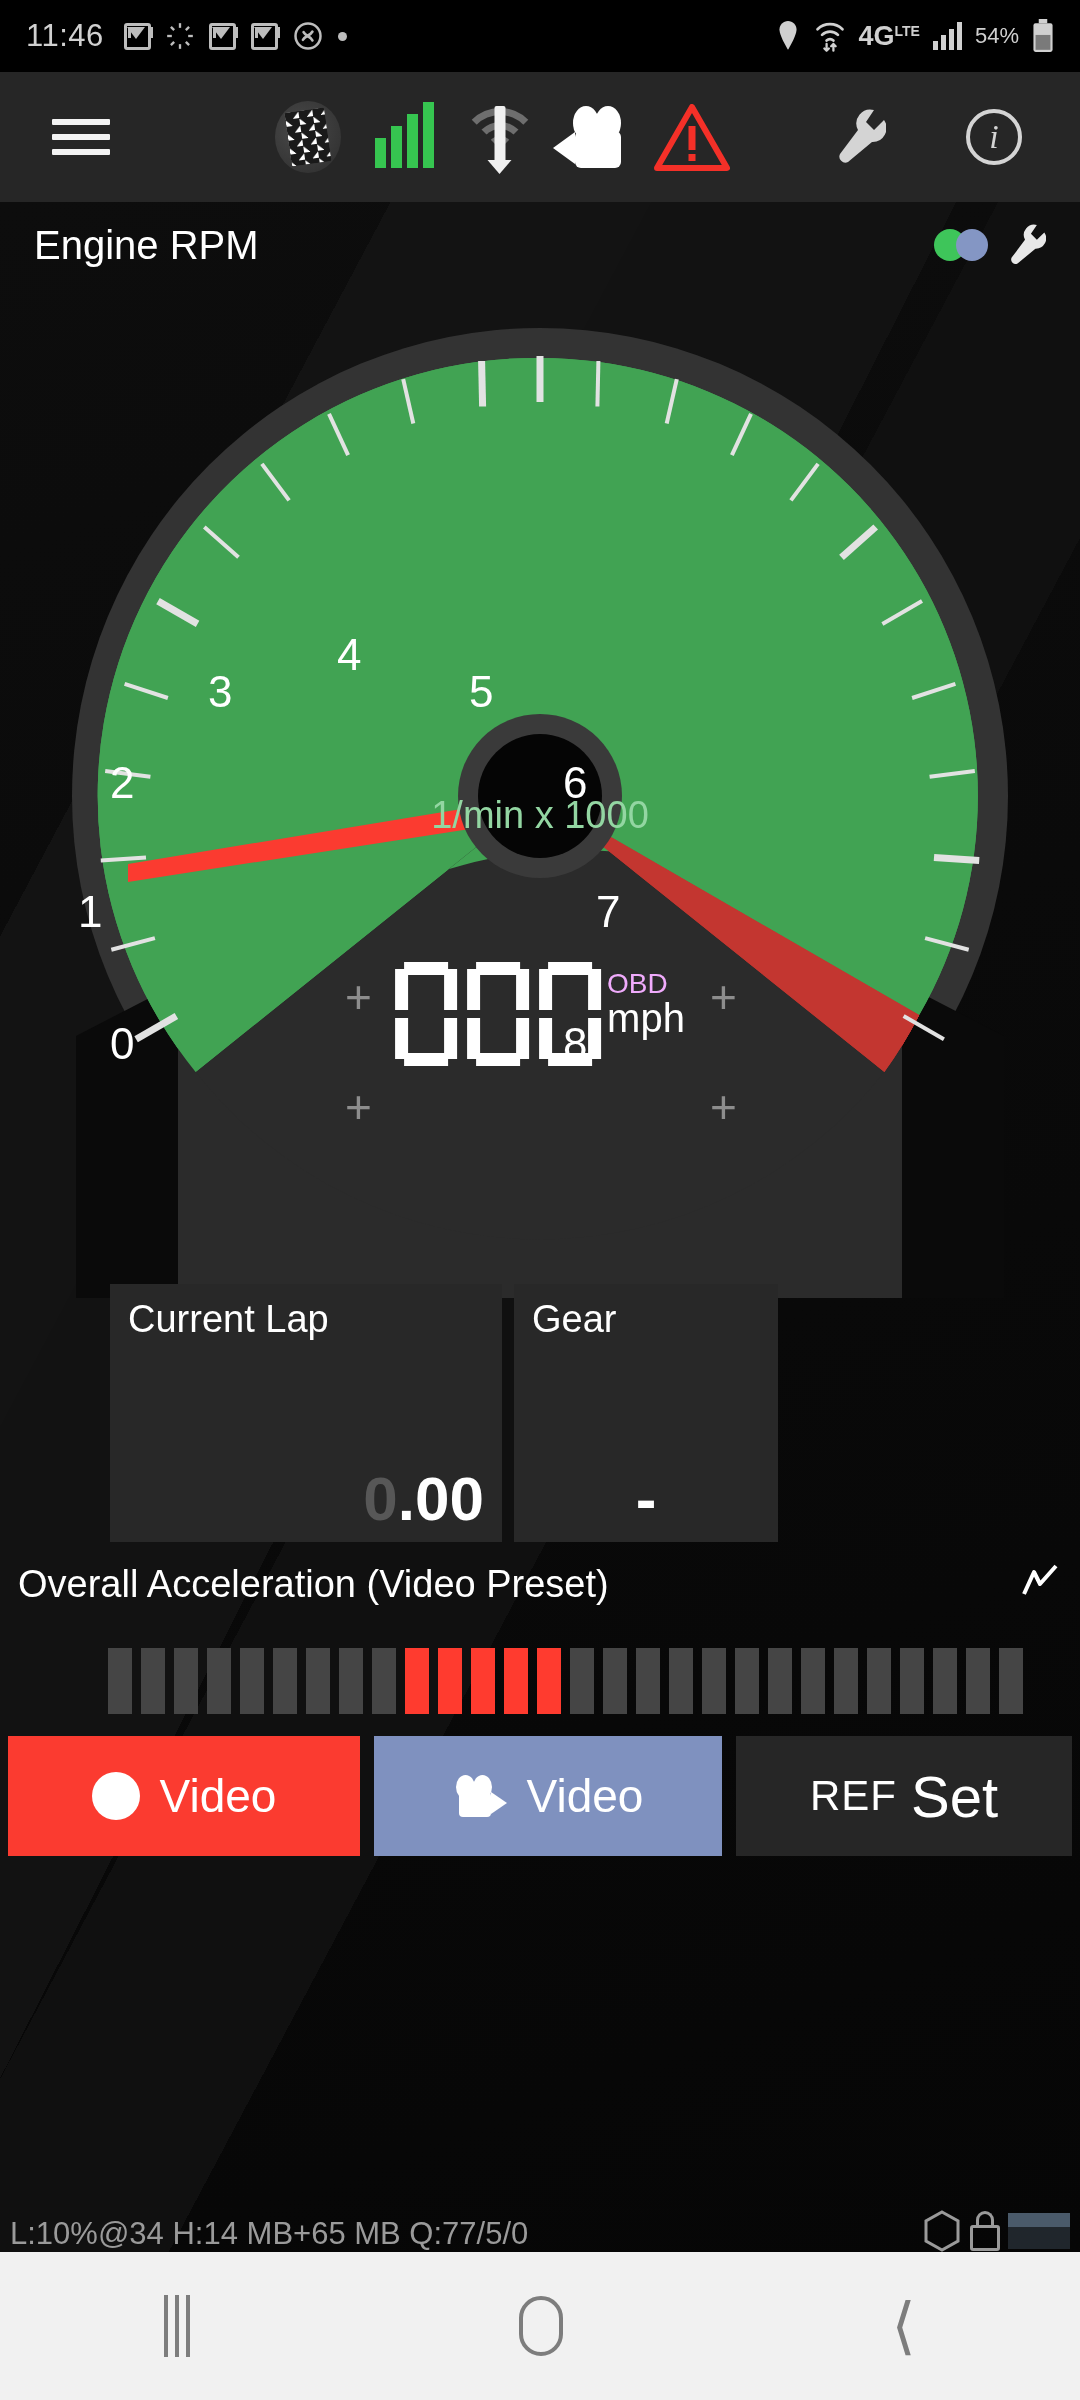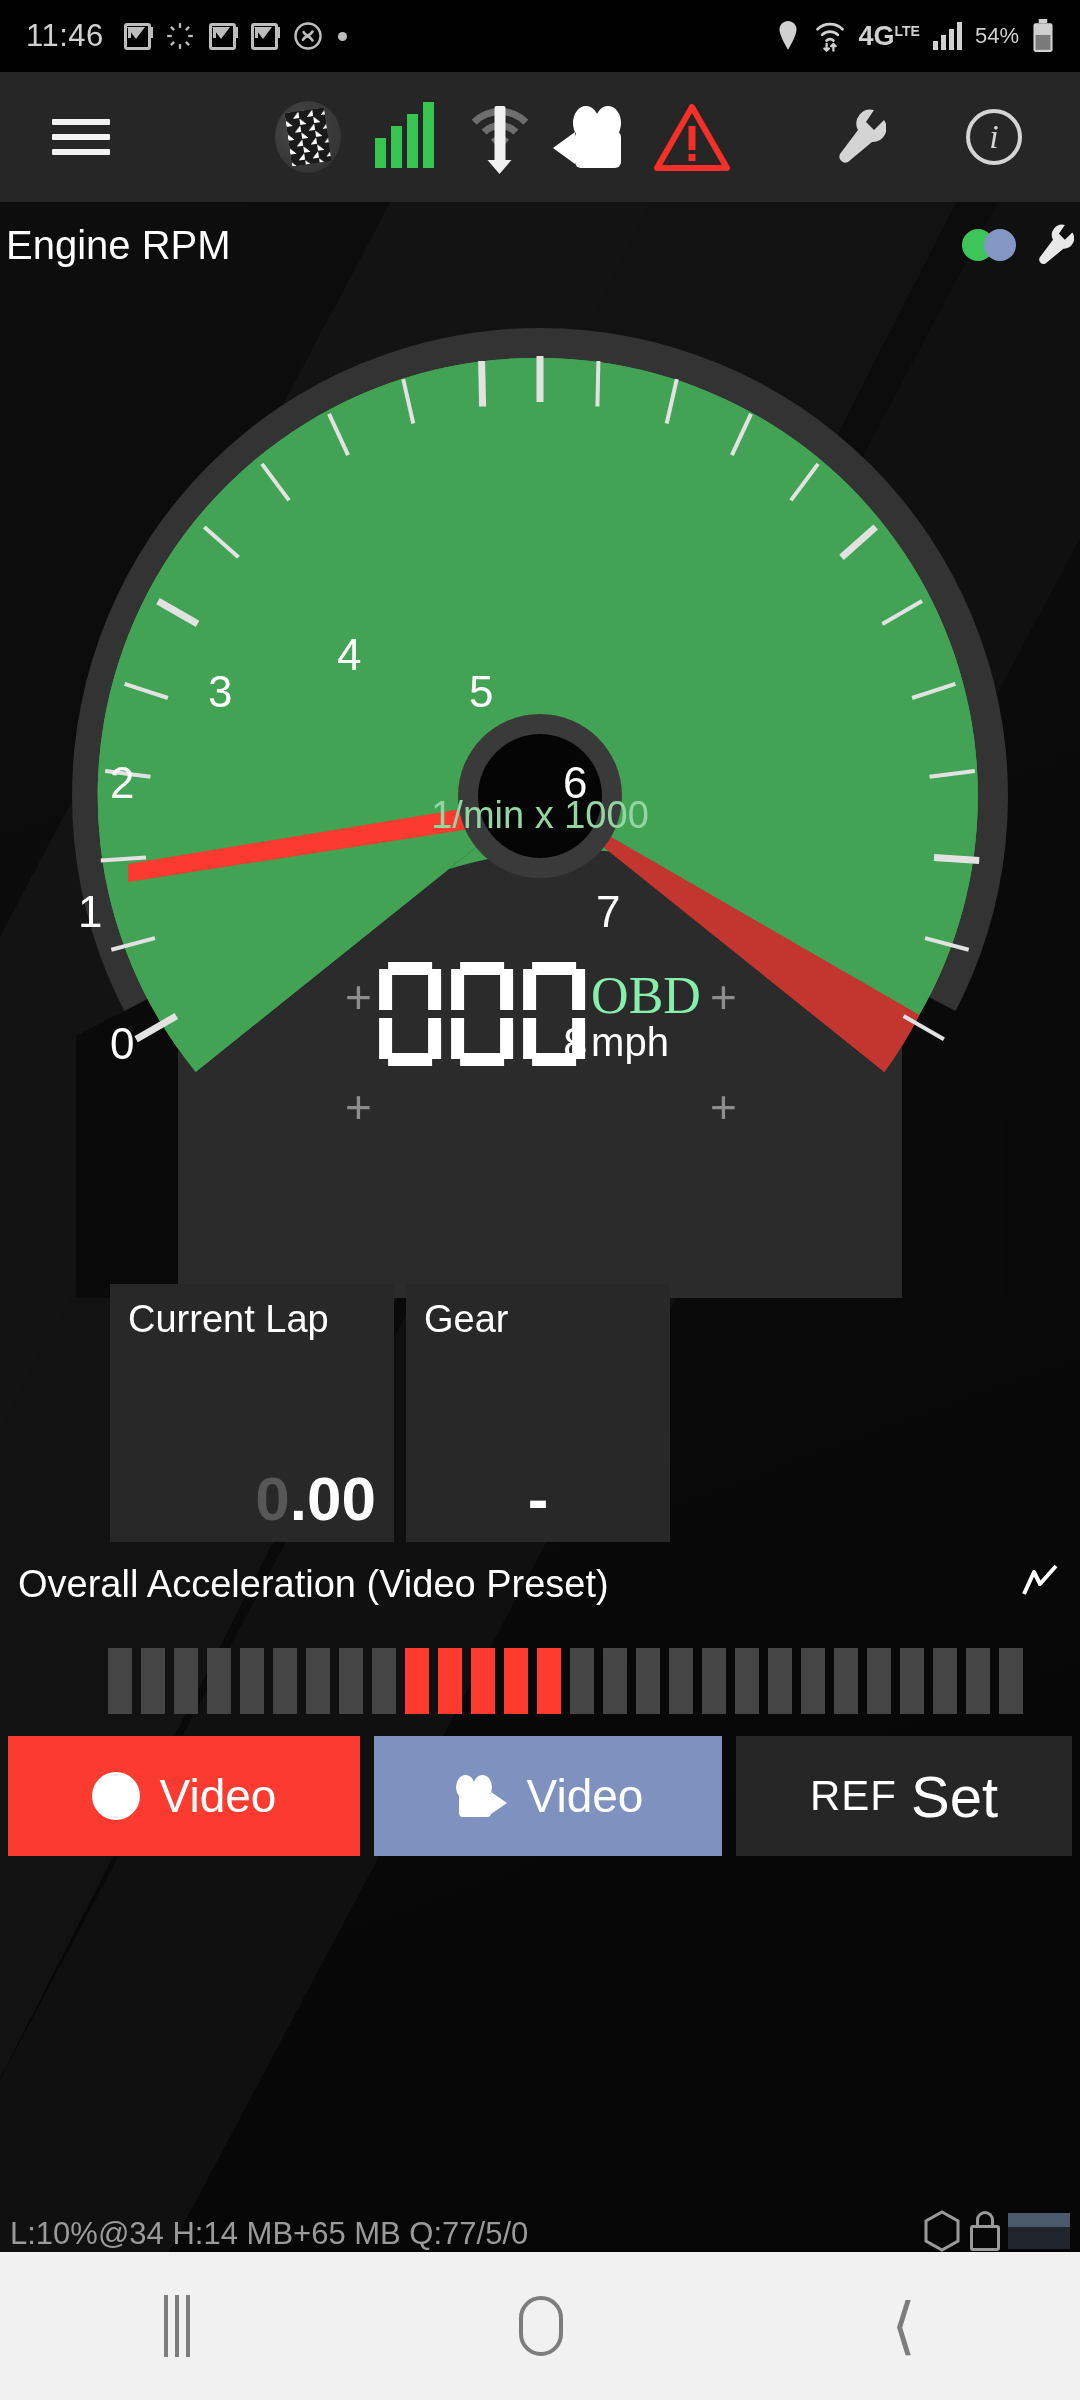--- a/index.html
+++ b/index.html
@@ -71,21 +71,21 @@
   
   .content{ position:absolute; top:202px; left:0; width:1080px; height:2050px;
     background:#0a0a0a; overflow:hidden; }
   .content::before{ content:""; position:absolute; inset:0;
     background:
       linear-gradient(118deg, transparent 0 18%, #131313 18% 30%, transparent 30% 46%, #101010 46% 58%, transparent 58%),
       linear-gradient(-63deg, transparent 0 55%, #121212 55% 72%, transparent 72%),
       linear-gradient(160deg,#0d0d0d,#060606);
   }
 
-  .title-row{ position:relative; height:86px; display:flex; align-items:center; padding:0 6px; }
+  .title-row{ position:relative; height:86px; display:flex; align-items:center; padding:0 34px; }
   .title-row .ttl{ font-size:40px; color:#fff; }
   .title-row .right{ margin-left:auto; display:flex; align-items:center; gap:14px; }
   .twodots{ position:relative; width:56px; height:32px; }
   .twodots i{ position:absolute; top:0; width:32px;height:32px;border-radius:50%; }
   .twodots .g{ left:0; background:#3ec55a; }
   .twodots .b{ left:22px; background:#8496c4; }
 
   
   .gauge-wrap{ position:relative; width:1080px; height:1010px; margin-top:-4px; }
   .gauge{ position:absolute; left:38px; top:10px; width:1004px; height:1004px; }
@@ -96,35 +96,35 @@
   .seg-digits{ display:flex; gap:10px; }
   .sd{ position:relative; width:62px; height:104px; }
   .sd span{ position:absolute; background:#fff; }
   .sd .sa{ left:9px; top:0; width:44px; height:13px; }
   .sd .sb{ right:0; top:7px; width:13px; height:41px; }
   .sd .sc{ right:0; bottom:7px; width:13px; height:41px; }
   .sd .sd2{ left:9px; bottom:0; width:44px; height:13px; }
   .sd .se{ left:0; bottom:7px; width:13px; height:41px; }
   .sd .sf{ left:0; top:7px; width:13px; height:41px; }
   .seg-units{ margin-left:6px; line-height:1.0; padding-top:8px; }
-  .seg-units .u1{ font-size:52px; color:#86efac; display:block;font-family:Liberation Serif, serif; }
+  .seg-units .u1{ font-size:28px; color:#f0abfc; display:block; }
   .seg-units .u2{ font-size:40px; color:#fff; display:block; }
 
   .plus{ position:absolute; color:#8d8d8d; font-size:46px; font-weight:300; line-height:1; }
 
   
   .cards{ position:relative; display:flex; gap:12px; padding:0 110px; margin-top:-10px; height:258px; }
   .card{ background:#282828; flex:0 0 auto; position:relative; padding:14px 18px; }
   .card .c-hd{ display:flex; align-items:flex-start; }
   .card .c-lbl{ font-size:38px; color:#fff; }
   .card .c-val{ position:absolute; right:18px; bottom:12px; font-size:62px; font-weight:bold; color:#fff;
      line-height:1; white-space:nowrap; }
   .card .c-val .dim{ color:#575757; }
   .card .c-val .unit{ font-size:36px; font-weight:bold; }
-  .c1{ width:284px; } .c2{ width:236px; } .c3{ width:264px; }
+  .c1{ width:392px; } .c2{ width:236px; } .c3{ width:264px; }
   .c3 .c-val{ right:auto; left:50%; transform:translateX(-50%); }
 
   
   .accel-title{ position:relative; display:flex; align-items:center; padding:0 18px; height:84px; }
   .accel-title .at{ font-size:38px; color:#fff; }
   .accel-title .ai{ margin-left:auto; }
 
   .meter{ position:relative; padding:0 0 0 108px; height:110px; display:flex; align-items:center; }
   .meter .bar{ width:24px; height:66px; background:#454545; margin-right:9px; }
   .meter .bar.on{ background:#ff3b2f; }

